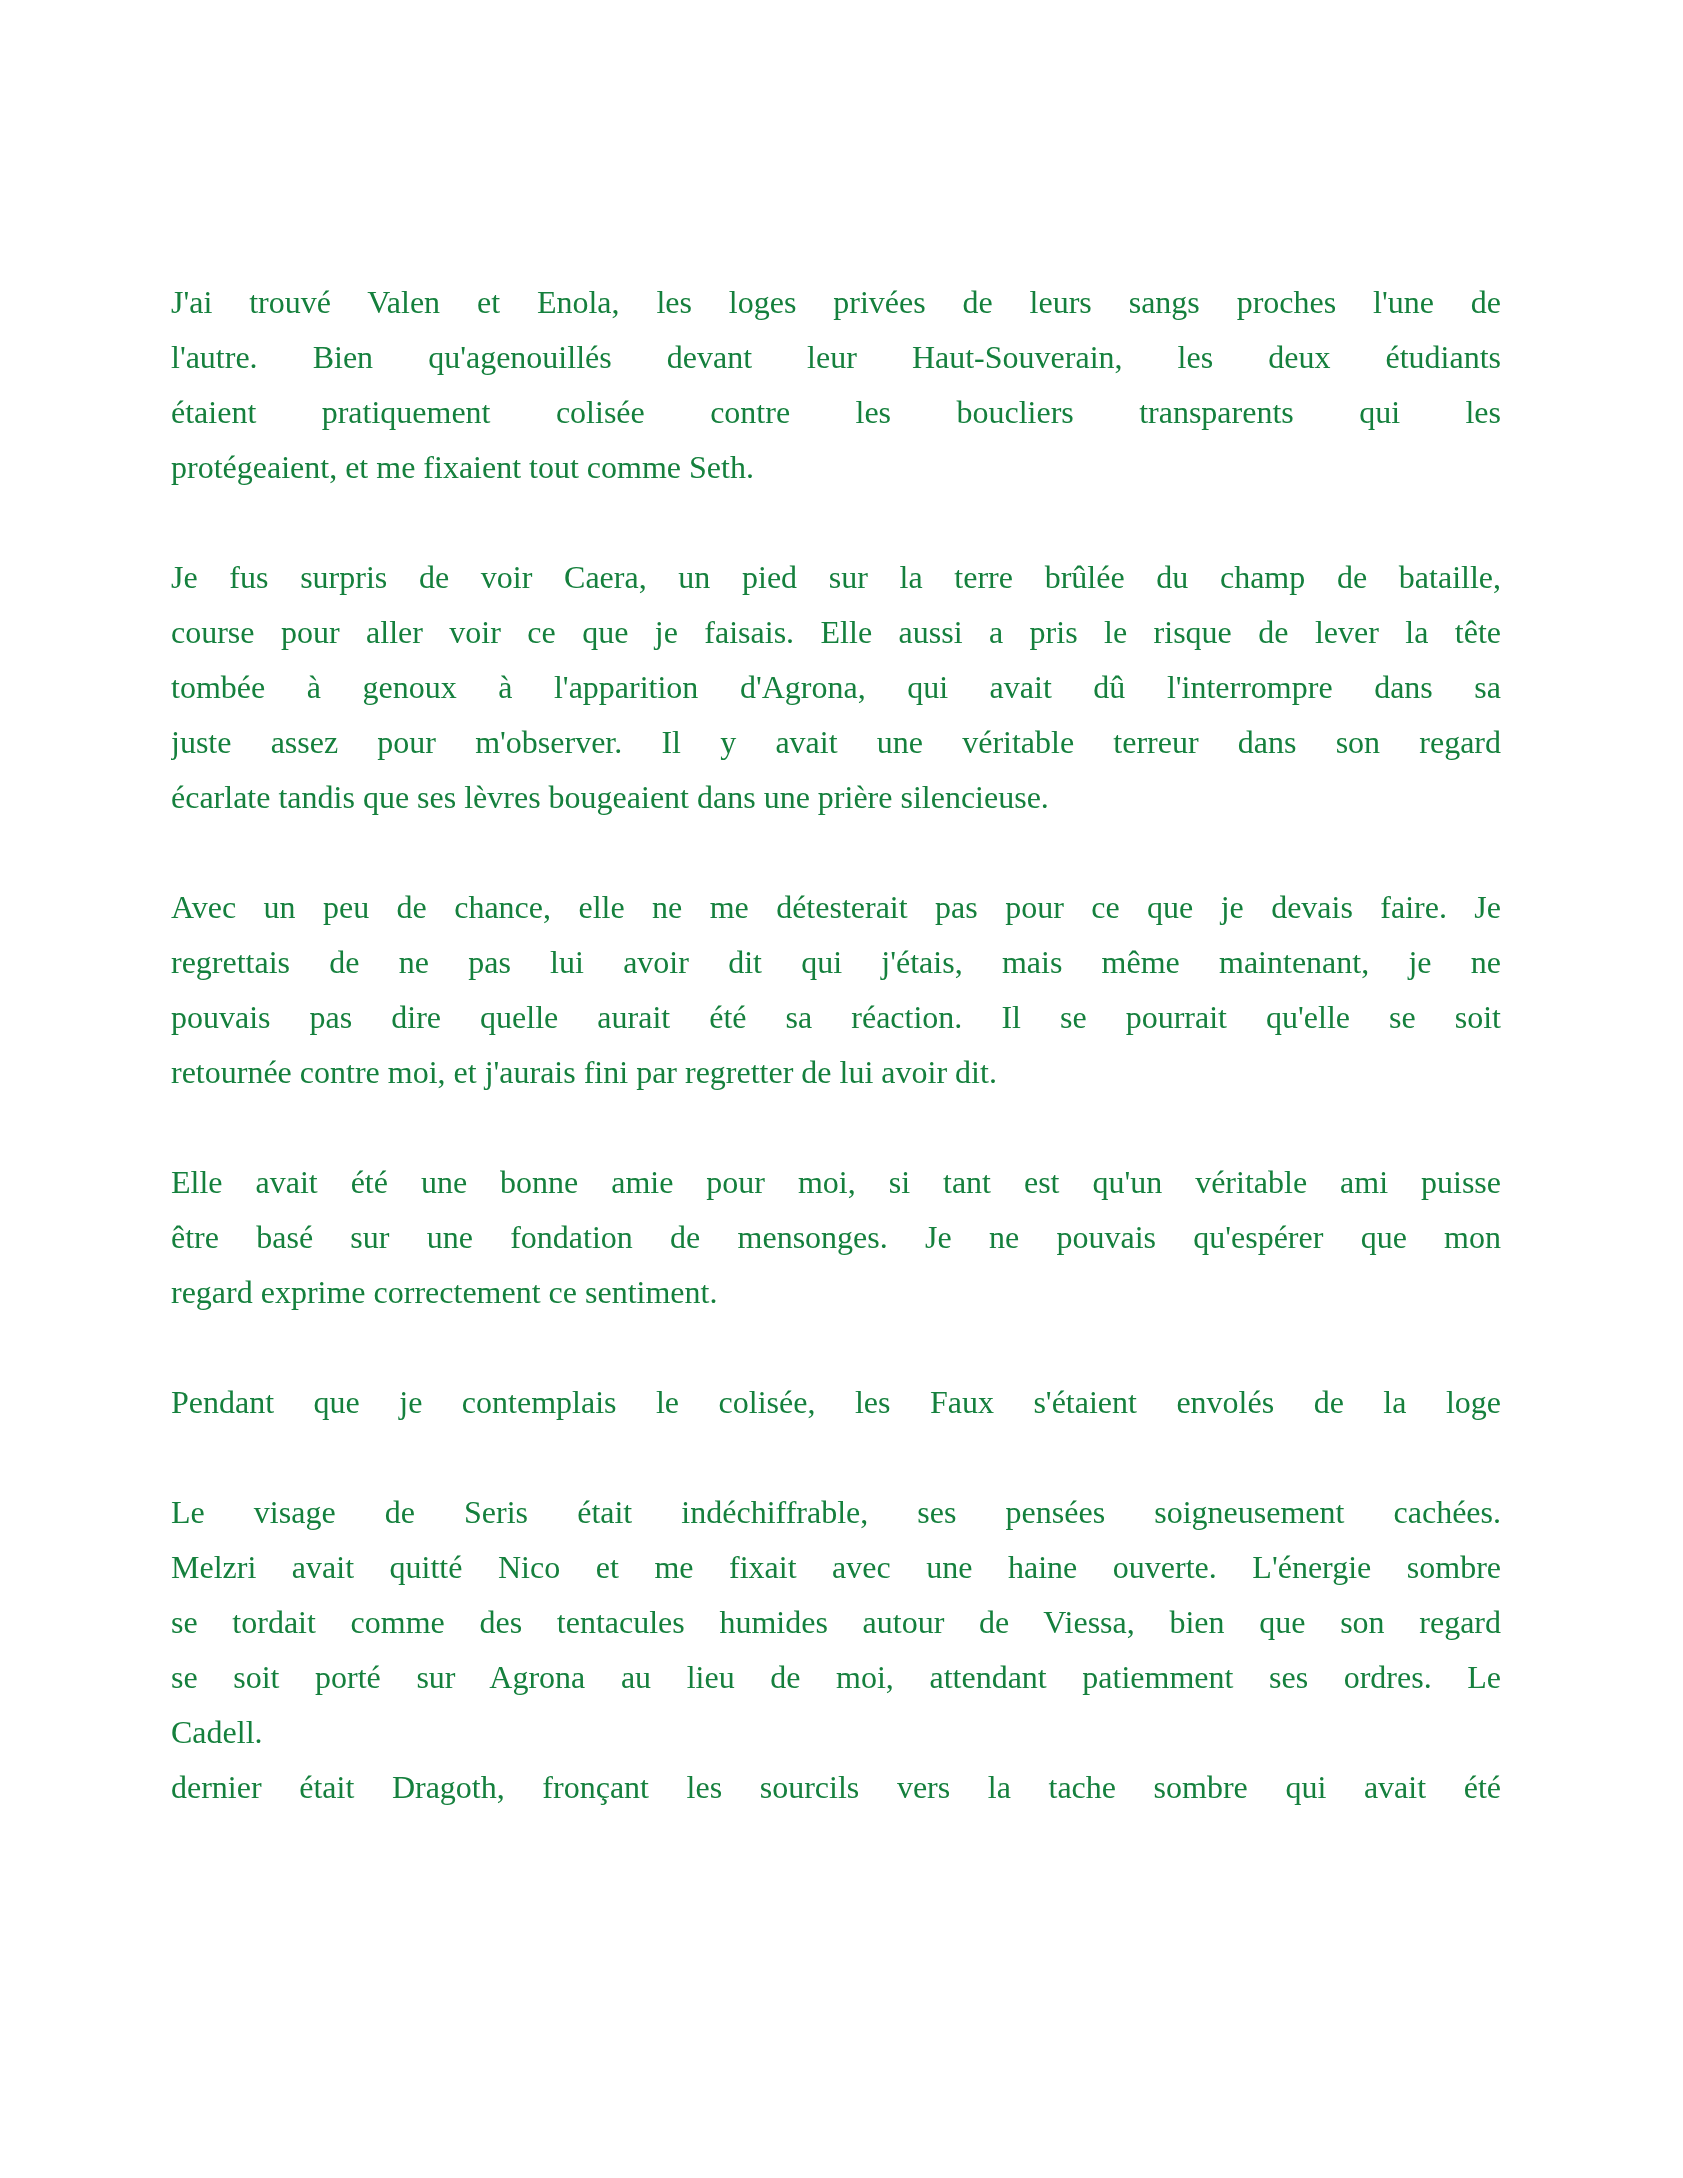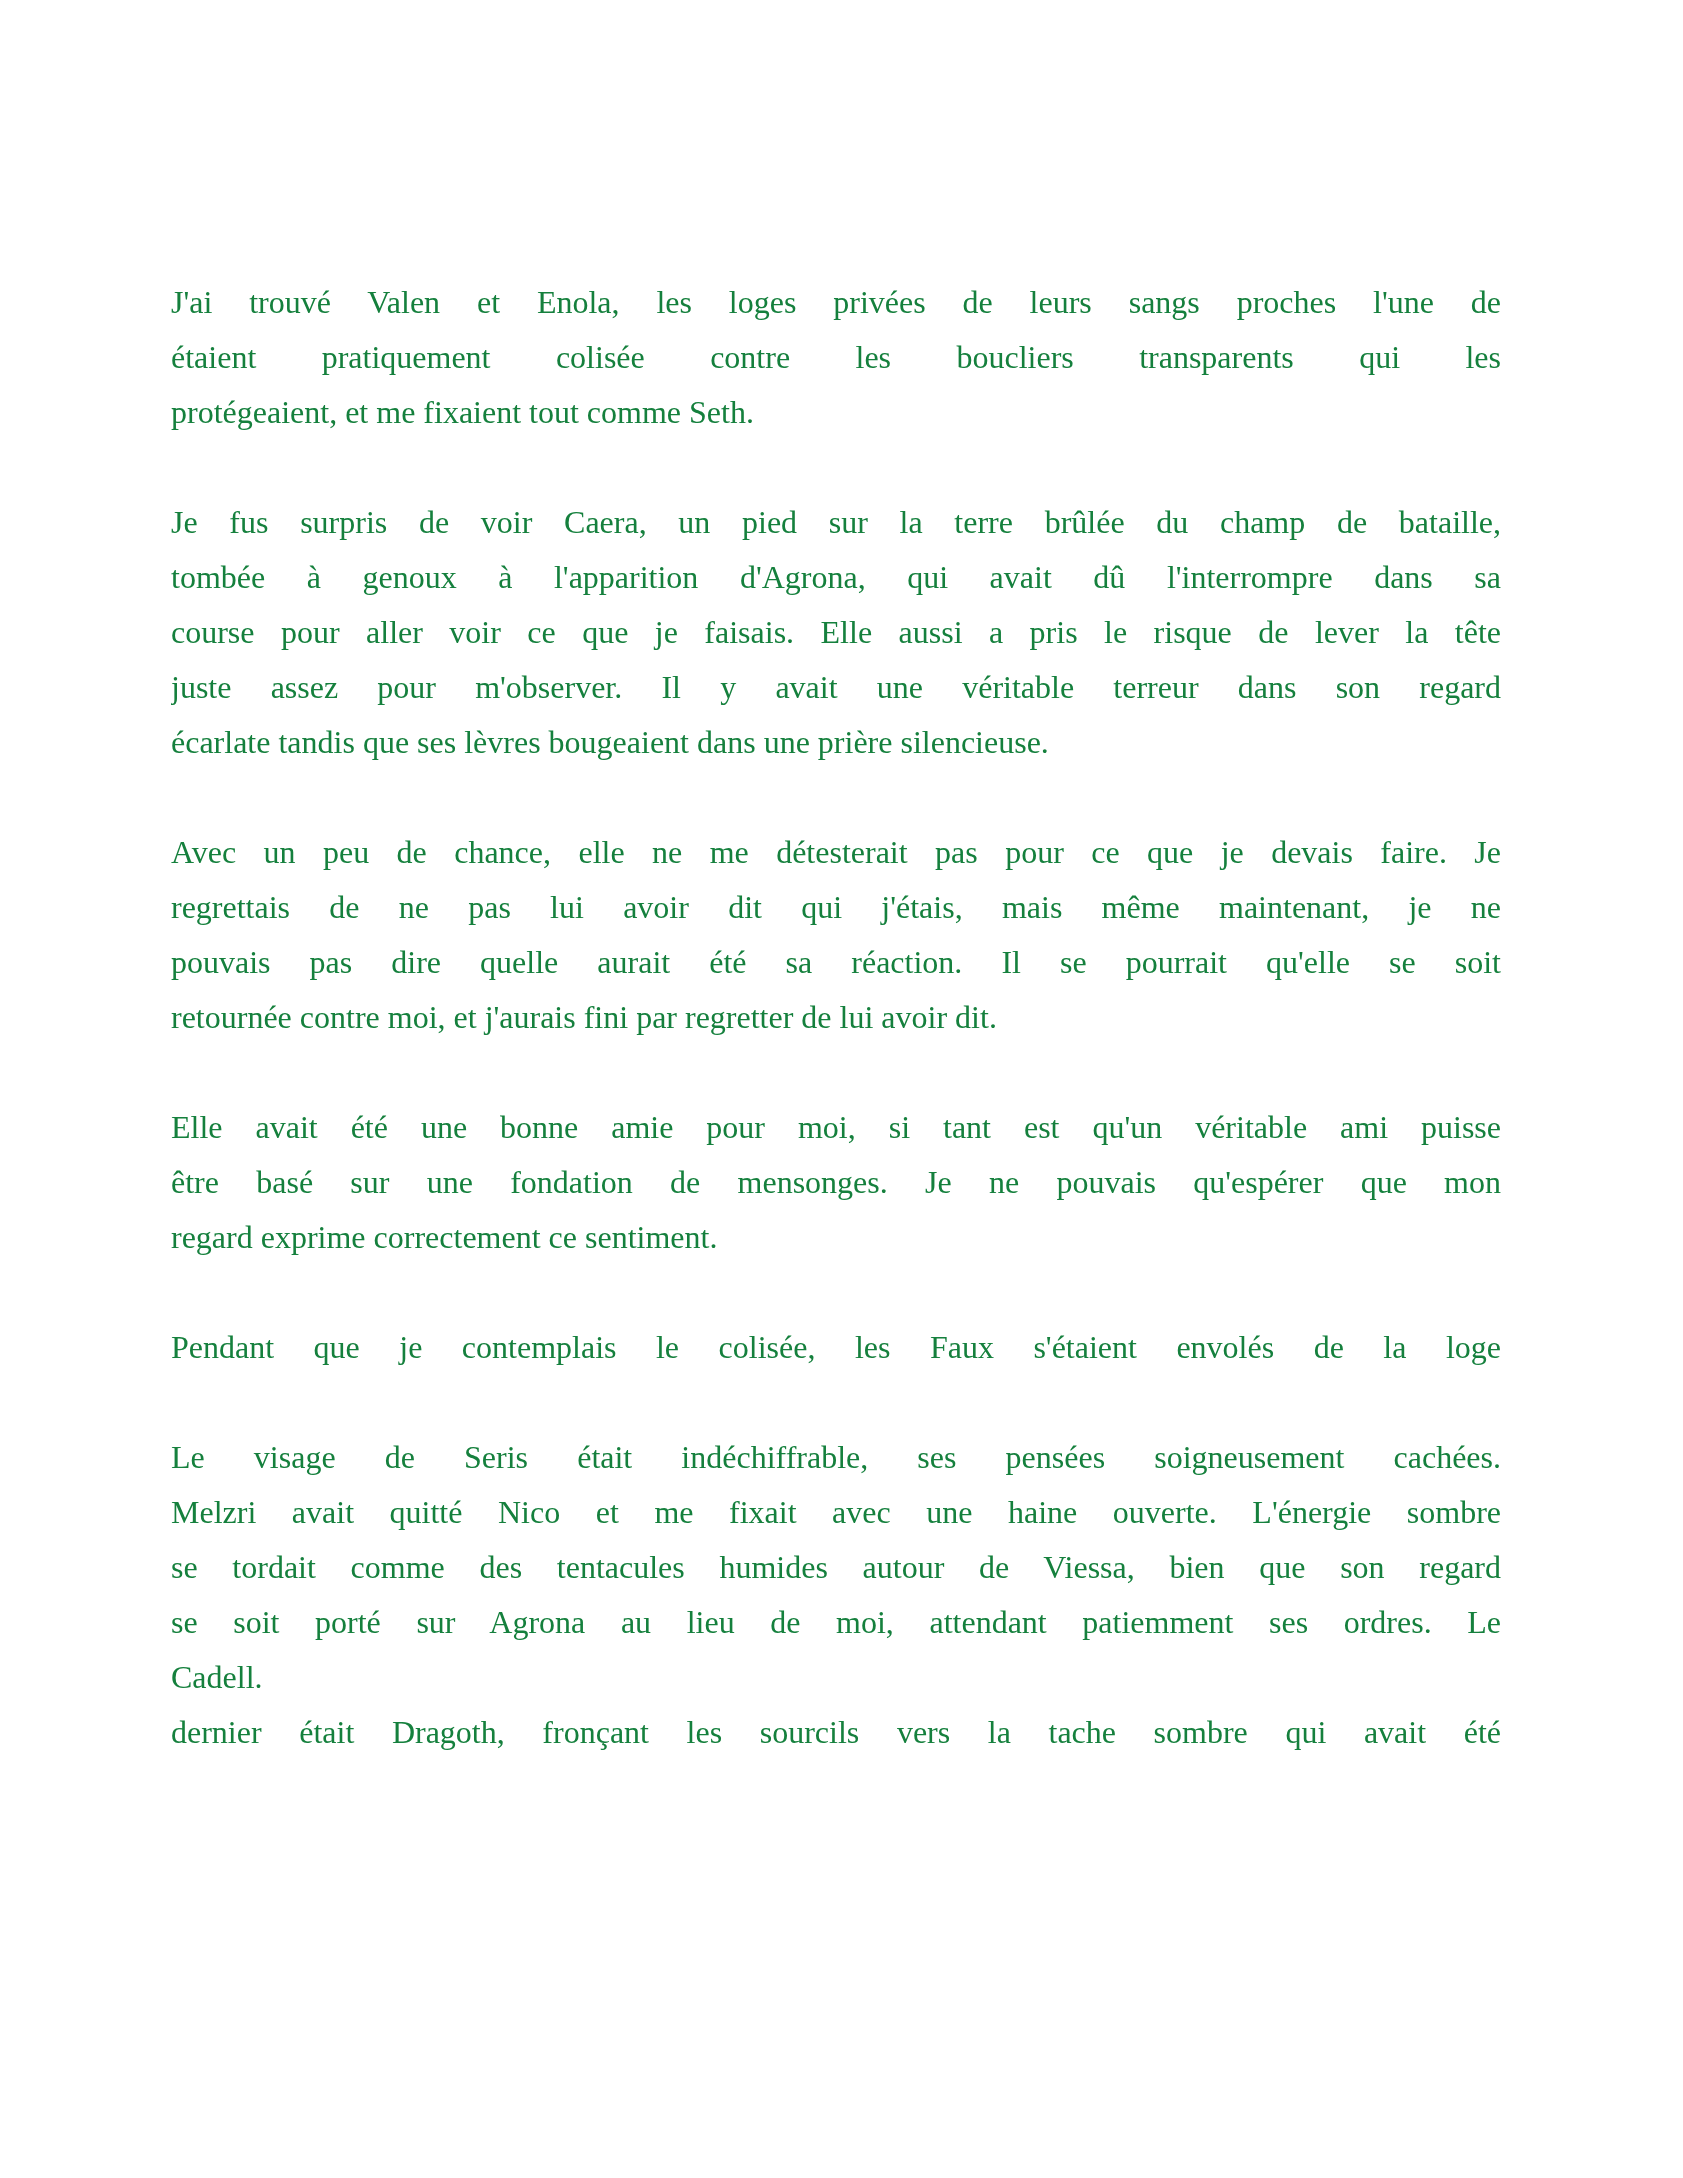--- a/index.html
+++ b/index.html
@@ -47,27 +47,28 @@
     text-align-last: left;
   }
 </style>
 </head>
 <body>
 
 <main class="page">
   <section class="content" id="content">
       <div class="paragraph">
         <div class="line">J'ai trouvé Valen et Enola, les loges privées de leurs sangs proches l'une de</div>
+        <div class="line">l'autre. Bien qu'agenouillés devant leur Haut-Souverain, les deux étudiants</div>
         <div class="line">étaient pratiquement colisée contre les boucliers transparents qui les</div>
         <div class="line last">protégeaient, et me fixaient tout comme Seth.</div>
       </div>
       <div class="paragraph">
         <div class="line">Je fus surpris de voir Caera, un pied sur la terre brûlée du champ de bataille,</div>
+        <div class="line">course pour aller voir ce que je faisais. Elle aussi a pris le risque de lever la tête</div>
         <div class="line">tombée à genoux à l'apparition d'Agrona, qui avait dû l'interrompre dans sa</div>
-        <div class="line">course pour aller voir ce que je faisais. Elle aussi a pris le risque de lever la tête</div>
         <div class="line">juste assez pour m'observer. Il y avait une véritable terreur dans son regard</div>
         <div class="line last">écarlate tandis que ses lèvres bougeaient dans une prière silencieuse.</div>
       </div>
       <div class="paragraph">
         <div class="line">Avec un peu de chance, elle ne me détesterait pas pour ce que je devais faire. Je</div>
         <div class="line">regrettais de ne pas lui avoir dit qui j'étais, mais même maintenant, je ne</div>
         <div class="line">pouvais pas dire quelle aurait été sa réaction. Il se pourrait qu'elle se soit</div>
         <div class="line last">retournée contre moi, et j'aurais fini par regretter de lui avoir dit.</div>
       </div>
       <div class="paragraph">

